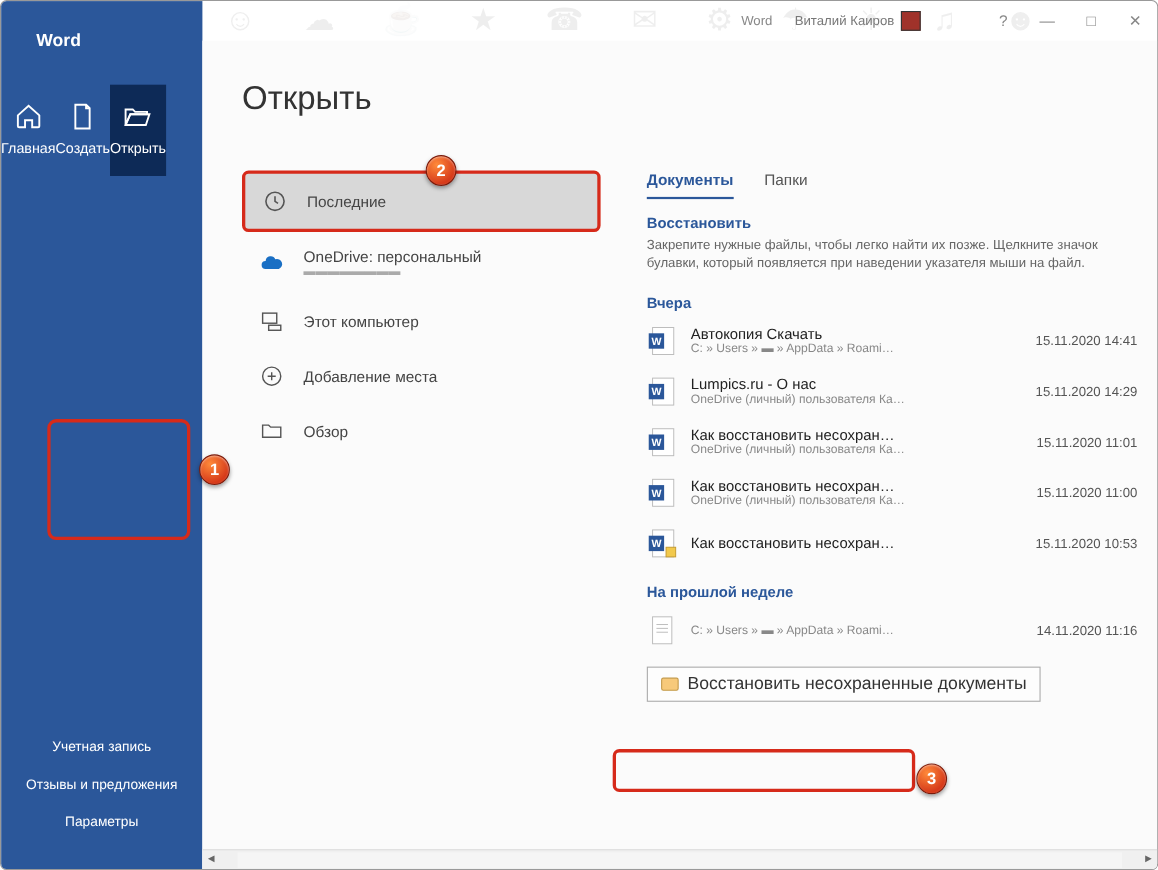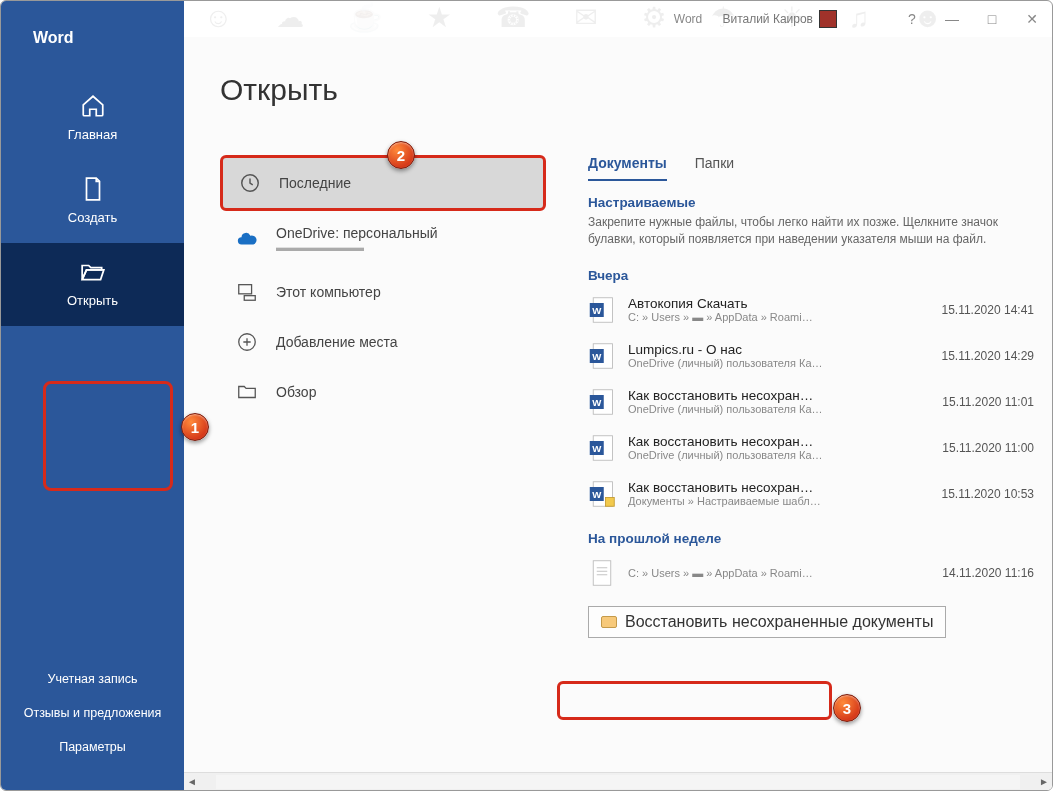--- a/index.html
+++ b/index.html
@@ -7,21 +7,21 @@
 
 .titlebar { position: absolute; top: 0; left: 183px; right: 0; height: 36px; display: flex; align-items: center; justify-content: center; color: #888; font-size: 12px; }
 .titlebar .app-title { margin-left: 140px; }
 .titlebar .user { position: absolute; right: 215px; display: flex; align-items: center; gap: 6px; color: #777; }
 .titlebar .avatar { width: 18px; height: 18px; background: #a0322a; border: 1px solid #333; }
 .titlebar .win-controls { position: absolute; right: 6px; display: flex; gap: 12px; color: #888; font-size: 14px; }
 .titlebar .win-controls span { width: 28px; text-align: center; }
 
 .sidebar { position: absolute; left: 0; top: 0; width: 183px; height: 100%; background: #2b579a; color: #fff; display: flex; flex-direction: column; }
 .sidebar .brand { font-size: 16px; font-weight: 600; padding: 28px 0 30px 32px; }
-.sidebar .nav { display: flex; flex-direction: column; }
+.sidebar .nav { display: flex; flex-direction: row; }
 .sidebar .nav-item { display: flex; flex-direction: column; align-items: center; padding: 16px 0 18px; font-size: 13px; gap: 8px; }
 .nav-item.selected { background: #0d2a57; }
 .nav-icon { width: 26px; height: 26px; }
 .sidebar .bottom { margin-top: auto; padding-bottom: 26px; }
 .sidebar .bottom-link { font-size: 12.5px; padding: 10px 0; text-align: center; }
 
 .callout-box { border: 3px solid #d62a1a; border-radius: 8px; }
 .callout-num { width: 28px; height: 28px; border-radius: 50%; background: radial-gradient(circle at 35% 30%, #ff8a3a, #d63a1a 70%); color: #fff; font-weight: 700; font-size: 15px; display: flex; align-items: center; justify-content: center; box-shadow: 0 2px 4px rgba(0,0,0,.4), inset 0 1px 2px rgba(255,255,255,.5); border: 1px solid #7a1a0a; }
 
 .main { position: absolute; left: 183px; top: 36px; right: 0; bottom: 0; background: #fbfbfb; }
@@ -162,21 +162,21 @@
       <span>Обзор</span>
     </div>
   </div>
 
   <div class="content">
     <div class="tabs">
       <div class="tab active">Документы</div>
       <div class="tab">Папки</div>
     </div>
 
-    <div class="section-title">Настраиваемые</div>
+    <div class="section-title">Восстановить</div>
     <div class="section-desc">Закрепите нужные файлы, чтобы легко найти их позже. Щелкните значок булавки, который появляется при наведении указателя мыши на файл.</div>
 
     <div id="file-groups">
         <div class="section-title">Вчера</div>
         <div class="file-row">
           <svg class="file-icon" viewBox="0 0 32 32">
             <rect x="6" y="2" width="22" height="28" fill="#fff" stroke="#bbb"></rect>
             <rect x="2" y="8" width="16" height="16" fill="#2b579a"></rect>
             <text x="10" y="20" text-anchor="middle" fill="#fff" font-size="11" font-weight="700">W</text>
           </svg>
@@ -224,21 +224,20 @@
         </div>
         <div class="file-row">
           <svg class="file-icon" viewBox="0 0 32 32">
             <rect x="6" y="2" width="22" height="28" fill="#fff" stroke="#bbb"></rect>
             <rect x="2" y="8" width="16" height="16" fill="#2b579a"></rect>
             <text x="10" y="20" text-anchor="middle" fill="#fff" font-size="11" font-weight="700">W</text>
             <rect x="20" y="20" width="10" height="10" fill="#f2c94c" stroke="#c49a30"></rect>
           </svg>
           <div class="file-info">
             <div class="file-name">Как восстановить несохран…</div>
-            <div class="file-path">Документы » Настраиваемые шабл…</div>
           </div>
           <div class="file-date">15.11.2020 10:53</div>
         </div>
         <div class="section-title">На прошлой неделе</div>
         <div class="file-row">
           <svg class="file-icon" viewBox="0 0 32 32">
             <rect x="6" y="2" width="20" height="28" fill="#fff" stroke="#bbb"></rect>
             <line x1="10" y1="10" x2="22" y2="10" stroke="#bbb"></line>
             <line x1="10" y1="14" x2="22" y2="14" stroke="#bbb"></line>
             <line x1="10" y1="18" x2="22" y2="18" stroke="#bbb"></line>

